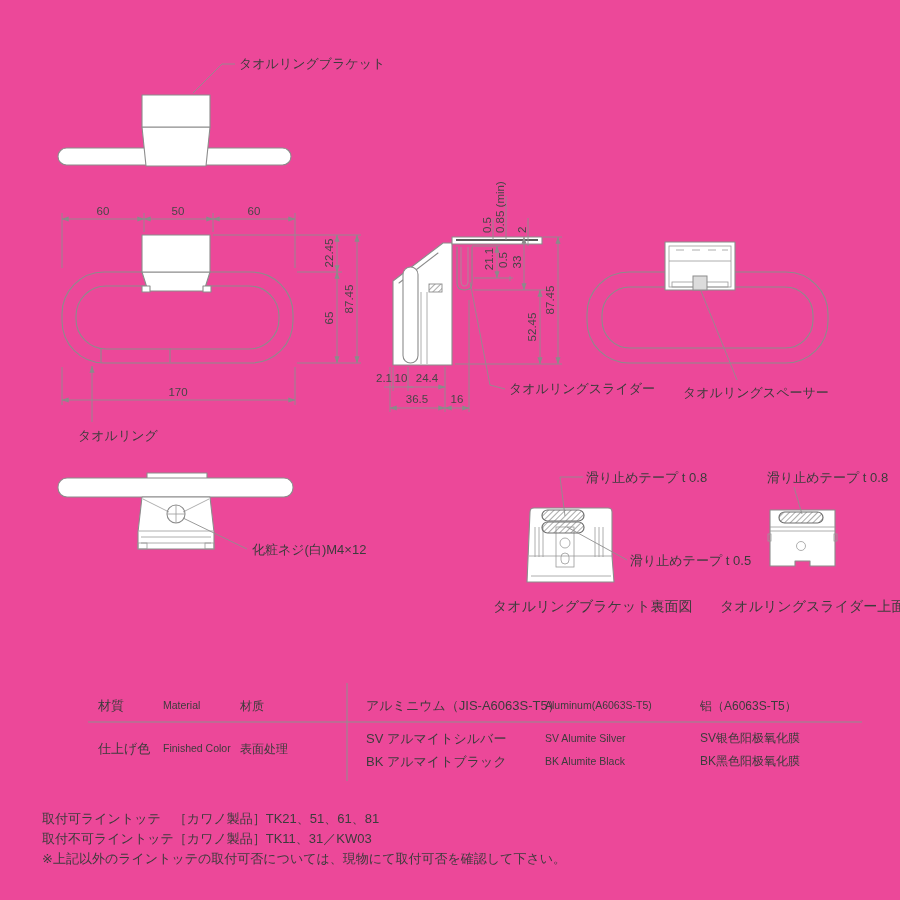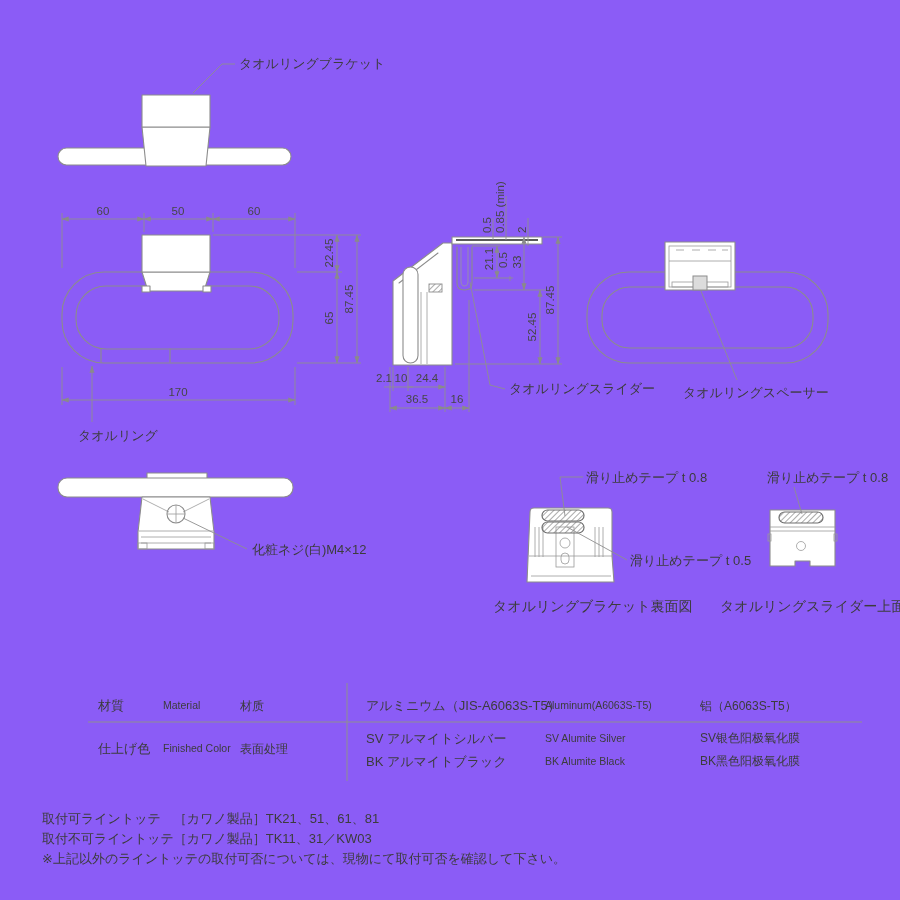--- a/index.html
+++ b/index.html
@@ -1,16 +1,16 @@
 <!DOCTYPE html>
 <html><head>
 <meta charset="utf-8">
 <style>
   html,body{margin:0;padding:0;background:#ffffff;}
-  .page{width:900px;height:900px;background:#8b5cf6;position:relative;overflow:hidden;}
+  .page{width:900px;height:900px;background:#ec4899;position:relative;overflow:hidden;}
   svg{display:block;}
   .ln{fill:none;stroke:#8c8c8c;stroke-width:1.1;stroke-linejoin:round;stroke-linecap:round;}
   .lnf{fill:#ffffff;stroke:#8c8c8c;stroke-width:1.1;stroke-linejoin:round;}
   .thin{fill:none;stroke:#9a9a9a;stroke-width:0.8;}
   .dim{fill:none;stroke:#8f8f8f;stroke-width:0.9;}
   .tape{fill:none;stroke:#5a5a5a;stroke-width:2;}
   .txt{fill:#3c3c3c;font-family:"Liberation Sans","DejaVu Sans",sans-serif;}
   .dtx{fill:#464646;font-family:"Liberation Sans","DejaVu Sans",sans-serif;font-size:11.5px;}
   .t13{font-size:13px;} .t14{font-size:14px;} .t12{font-size:12px;} .t10{font-size:10.5px;}
 </style>

